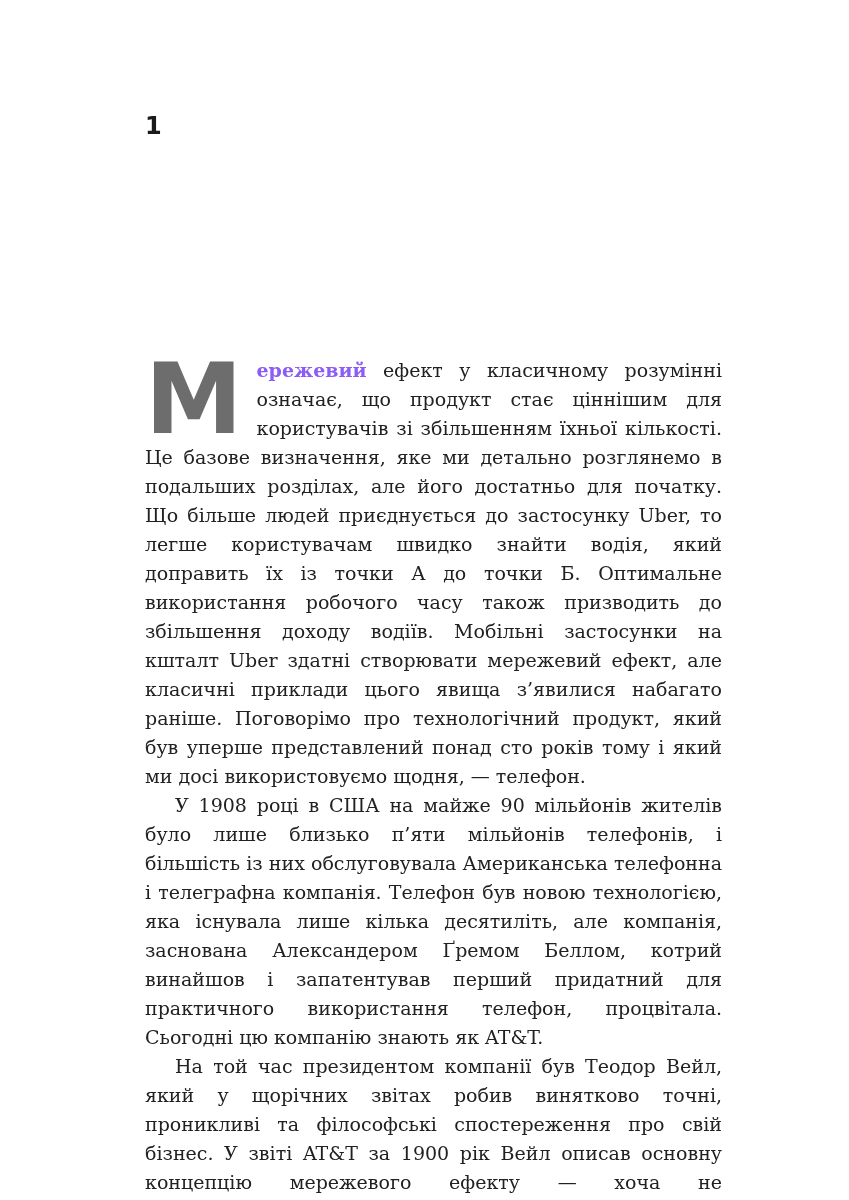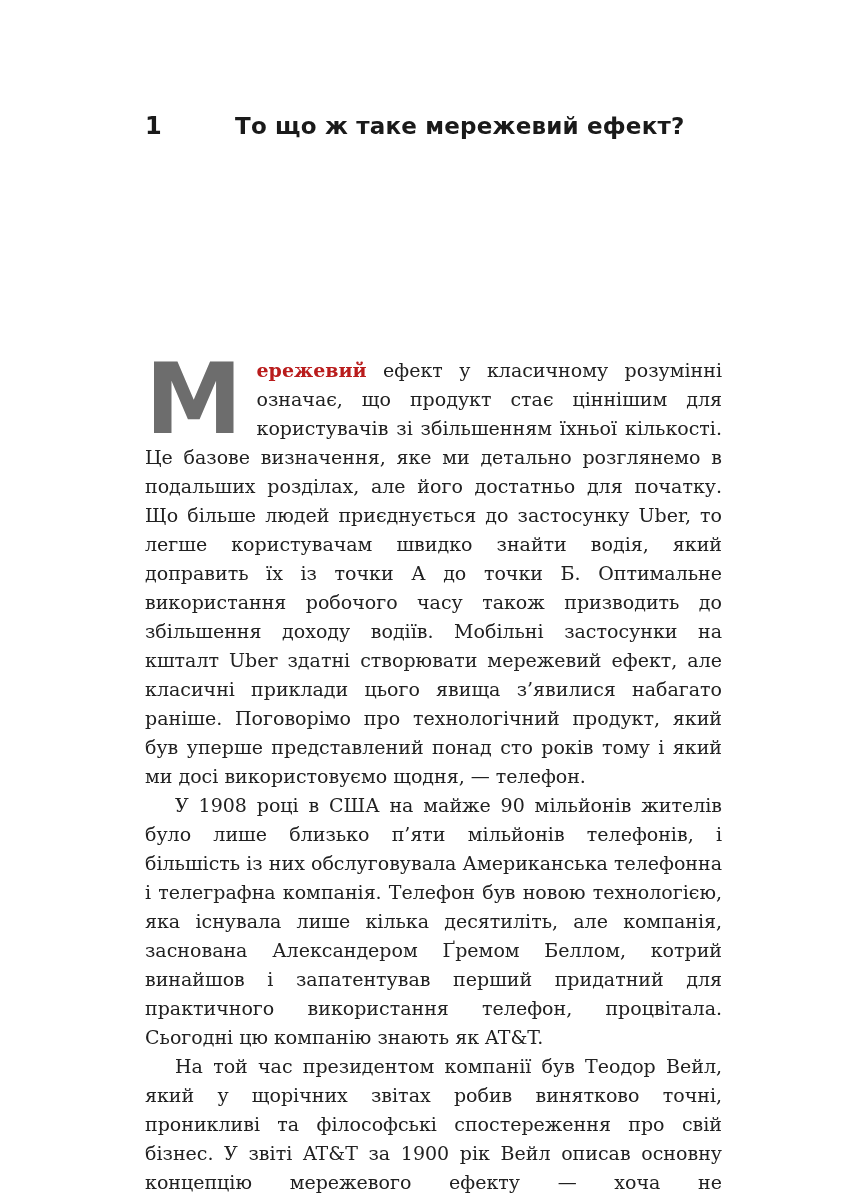--- a/index.html
+++ b/index.html
@@ -56,31 +56,30 @@
     float: left;
     font-family: "DejaVu Sans", sans-serif;
     font-weight: bold;
     font-size: 98px;
     line-height: 76px;
     color: #6d6d6d;
     margin: 5px 14px 2px 0;
   }
   .bold-lead {
     font-weight: bold;
-    color: #b91c1c;
+    color: #8b5cf6;
   }
 </style>
 </head>
 <body>
 
 <div class="page">
 
   <header class="chapter-header">
     <span class="chapter-number">1</span>
-    <h1 class="chapter-title">То що ж таке мережевий ефект?</h1>
   </header>
 
   <main class="body-text">
 
     <p class="para">
       <span class="dropcap">М</span><span class="bold-lead">ережевий</span><span> ефект у класичному розумінні означає, що продукт стає ціннішим для користувачів зі збільшенням їхньої кількості. Це базове визначення, яке ми детально розглянемо в подальших розділах, але його достатньо для початку. Що більше людей приєднується до застосунку Uber, то легше користувачам швидко знайти водія, який доправить їх із точки А до точки Б. Оптимальне використання робочого часу також призводить до збільшення доходу водіїв. Мобільні застосунки на кшталт Uber здатні створювати мережевий ефект, але класичні приклади цього явища з’явилися набагато раніше. Поговорімо про технологічний продукт, який був уперше представлений понад сто років тому і який ми досі використовуємо щодня, — телефон.</span>
     </p>
 
     <p class="para indent">У 1908 році в США на майже 90 мільйонів жителів було лише близько п’яти мільйонів телефонів, і більшість із них обслуговувала Американська телефонна і телеграфна компанія.  Телефон був новою технологією, яка існувала лише кілька десятиліть, але компанія, заснована Александером Ґремом Беллом, котрий винайшов і запатентував перший придатний для практичного використання телефон, процвітала. Сьогодні цю компанію знають як AT&amp;T.</p>
 

